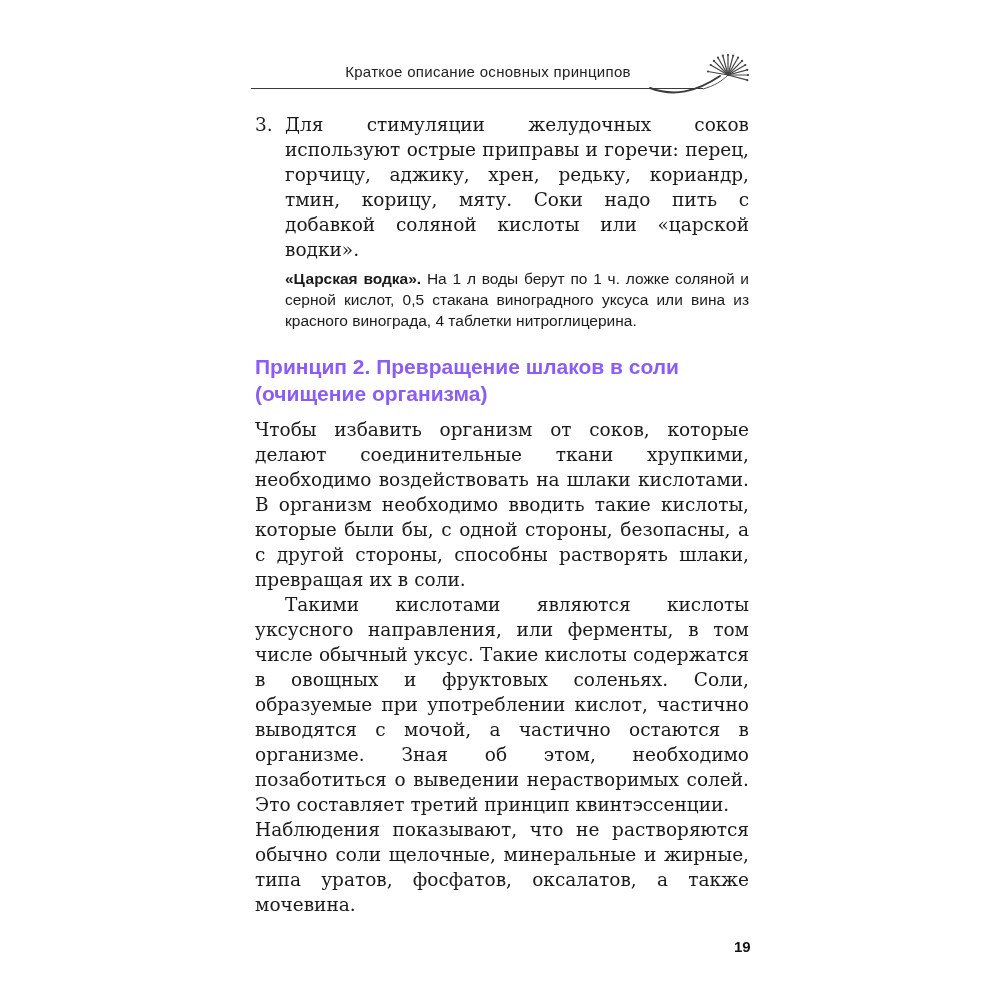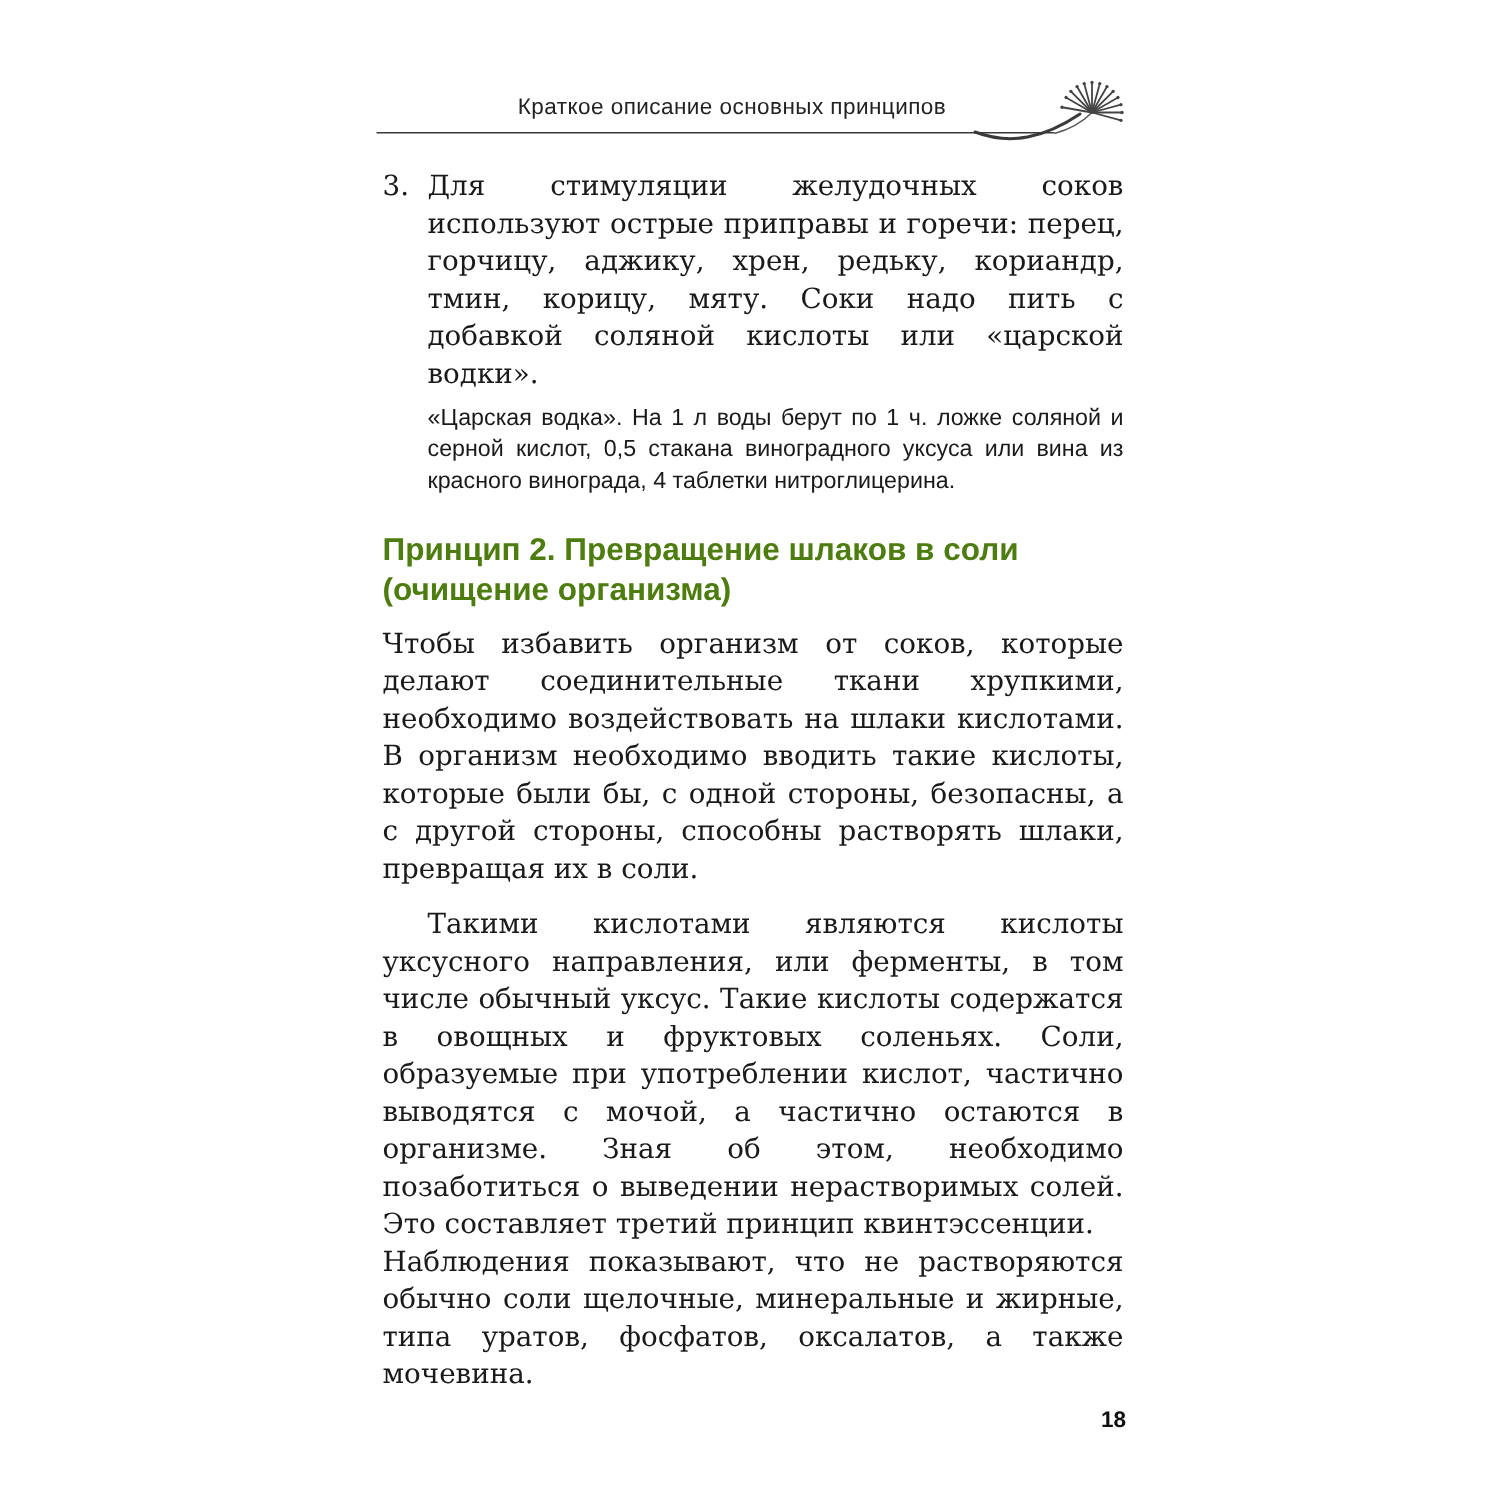--- a/index.html
+++ b/index.html
@@ -61,38 +61,37 @@
     top: 0;
   }
   .note {
     margin: 0 0 0 30px;
     font-family: "Liberation Sans", sans-serif;
     font-size: 15.5px;
     line-height: 21px;
     text-align: justify;
   }
   .note .lead {
-    font-weight: normal;
+    font-weight: bold;
   }
   h2.section-heading {
     margin: 22px 0 10px 0;
     font-family: "Liberation Sans", sans-serif;
     font-size: 21px;
     line-height: 27px;
     font-weight: bold;
-    color: #4d7c0f;
+    color: #8b5cf6;
     white-space: pre-line;
     text-align: left;
   }
   p.body-para {
     margin: 0;
   }
   p.body-para.indent {
     text-indent: 30px;
-    margin-top: 12px;
   }
   .page-number {
     position: absolute;
     top: 938px;
     left: 734px;
     font-family: "Liberation Sans", sans-serif;
     font-size: 15px;
     font-weight: bold;
     color: #111;
   }
@@ -157,15 +156,15 @@
 
     <p class="body-para">Чтобы избавить организм от соков, которые делают соединительные ткани хрупкими, необходимо воздействовать на шлаки кислотами. В организм необходимо вводить такие кислоты, которые были бы, с одной стороны, безопасны, а с другой стороны, способны растворять шлаки, превращая их в соли.</p>
 
     <p class="body-para indent">Такими кислотами являются кислоты уксусного направления, или ферменты, в том числе обычный уксус. Такие кислоты содержатся в овощных и фруктовых соленьях. Соли, образуемые при употреблении кислот, частично выводятся с мочой, а частично остаются в организме. Зная об этом, необходимо позаботиться о выведении нерастворимых солей. Это составляет третий принцип квинтэссенции.</p>
 
 
     <p class="body-para">Наблюдения показывают, что не растворяются обычно соли щелочные, минеральные и жирные, типа уратов, фосфатов, оксалатов, а также мочевина.</p>
 
   </div>
 
-  <div class="page-number">18</div>
+  <div class="page-number">19</div>
 
 </div>
 
 </body></html>

